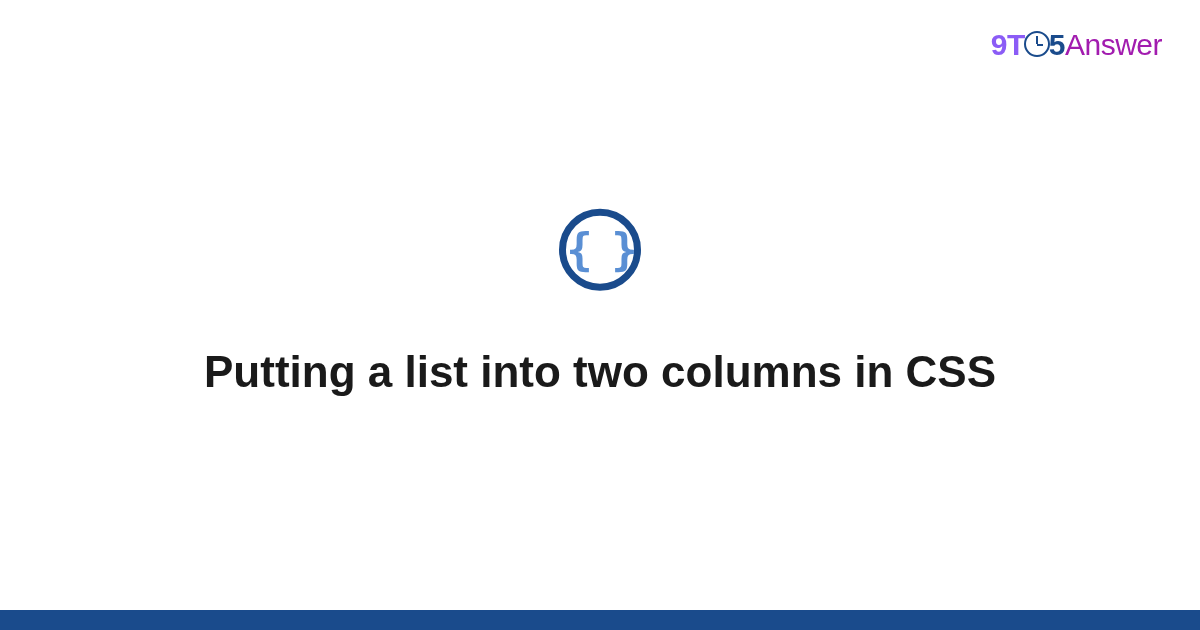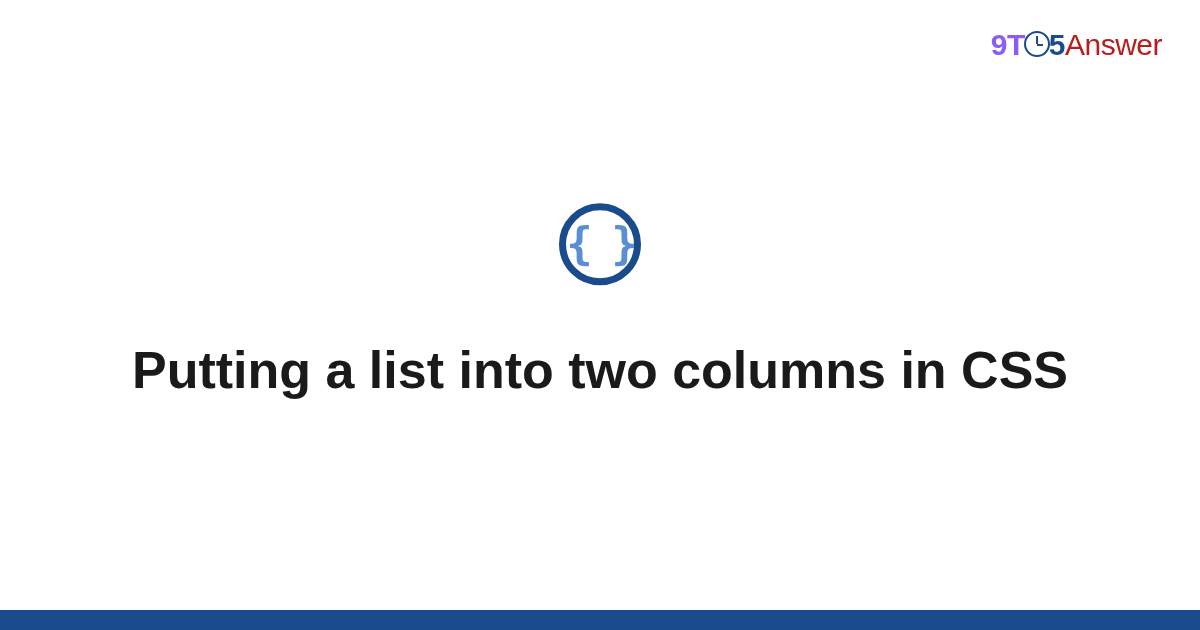--- a/index.html
+++ b/index.html
@@ -56,21 +56,21 @@
       height: 2px;
       background: #1a4b8c;
       top: 11px;
       left: 50%;
     }
     .logo-5 {
       color: #1a4b8c;
       font-weight: 700;
     }
     .logo-answer {
-      color: #b91c1c;
+      color: #a21caf;
       font-weight: 500;
     }
     .content {
       position: absolute;
       top: 50%;
       left: 50%;
       transform: translate(-50%, -56%);
       text-align: center;
       width: 100%;
     }
@@ -86,21 +86,21 @@
     }
     .icon-braces {
       font-size: 44px;
       font-weight: 700;
       color: #5a8fd4;
       font-family: "Consolas", "Monaco", monospace;
       letter-spacing: -4px;
       line-height: 1;
     }
     .title {
-      font-size: 52px;
+      font-size: 44px;
       font-weight: 700;
       color: #1a1a1a;
       line-height: 1.22;
       padding: 0 60px;
     }
     .footer-bar {
       position: absolute;
       bottom: 0;
       left: 0;
       width: 100%;

